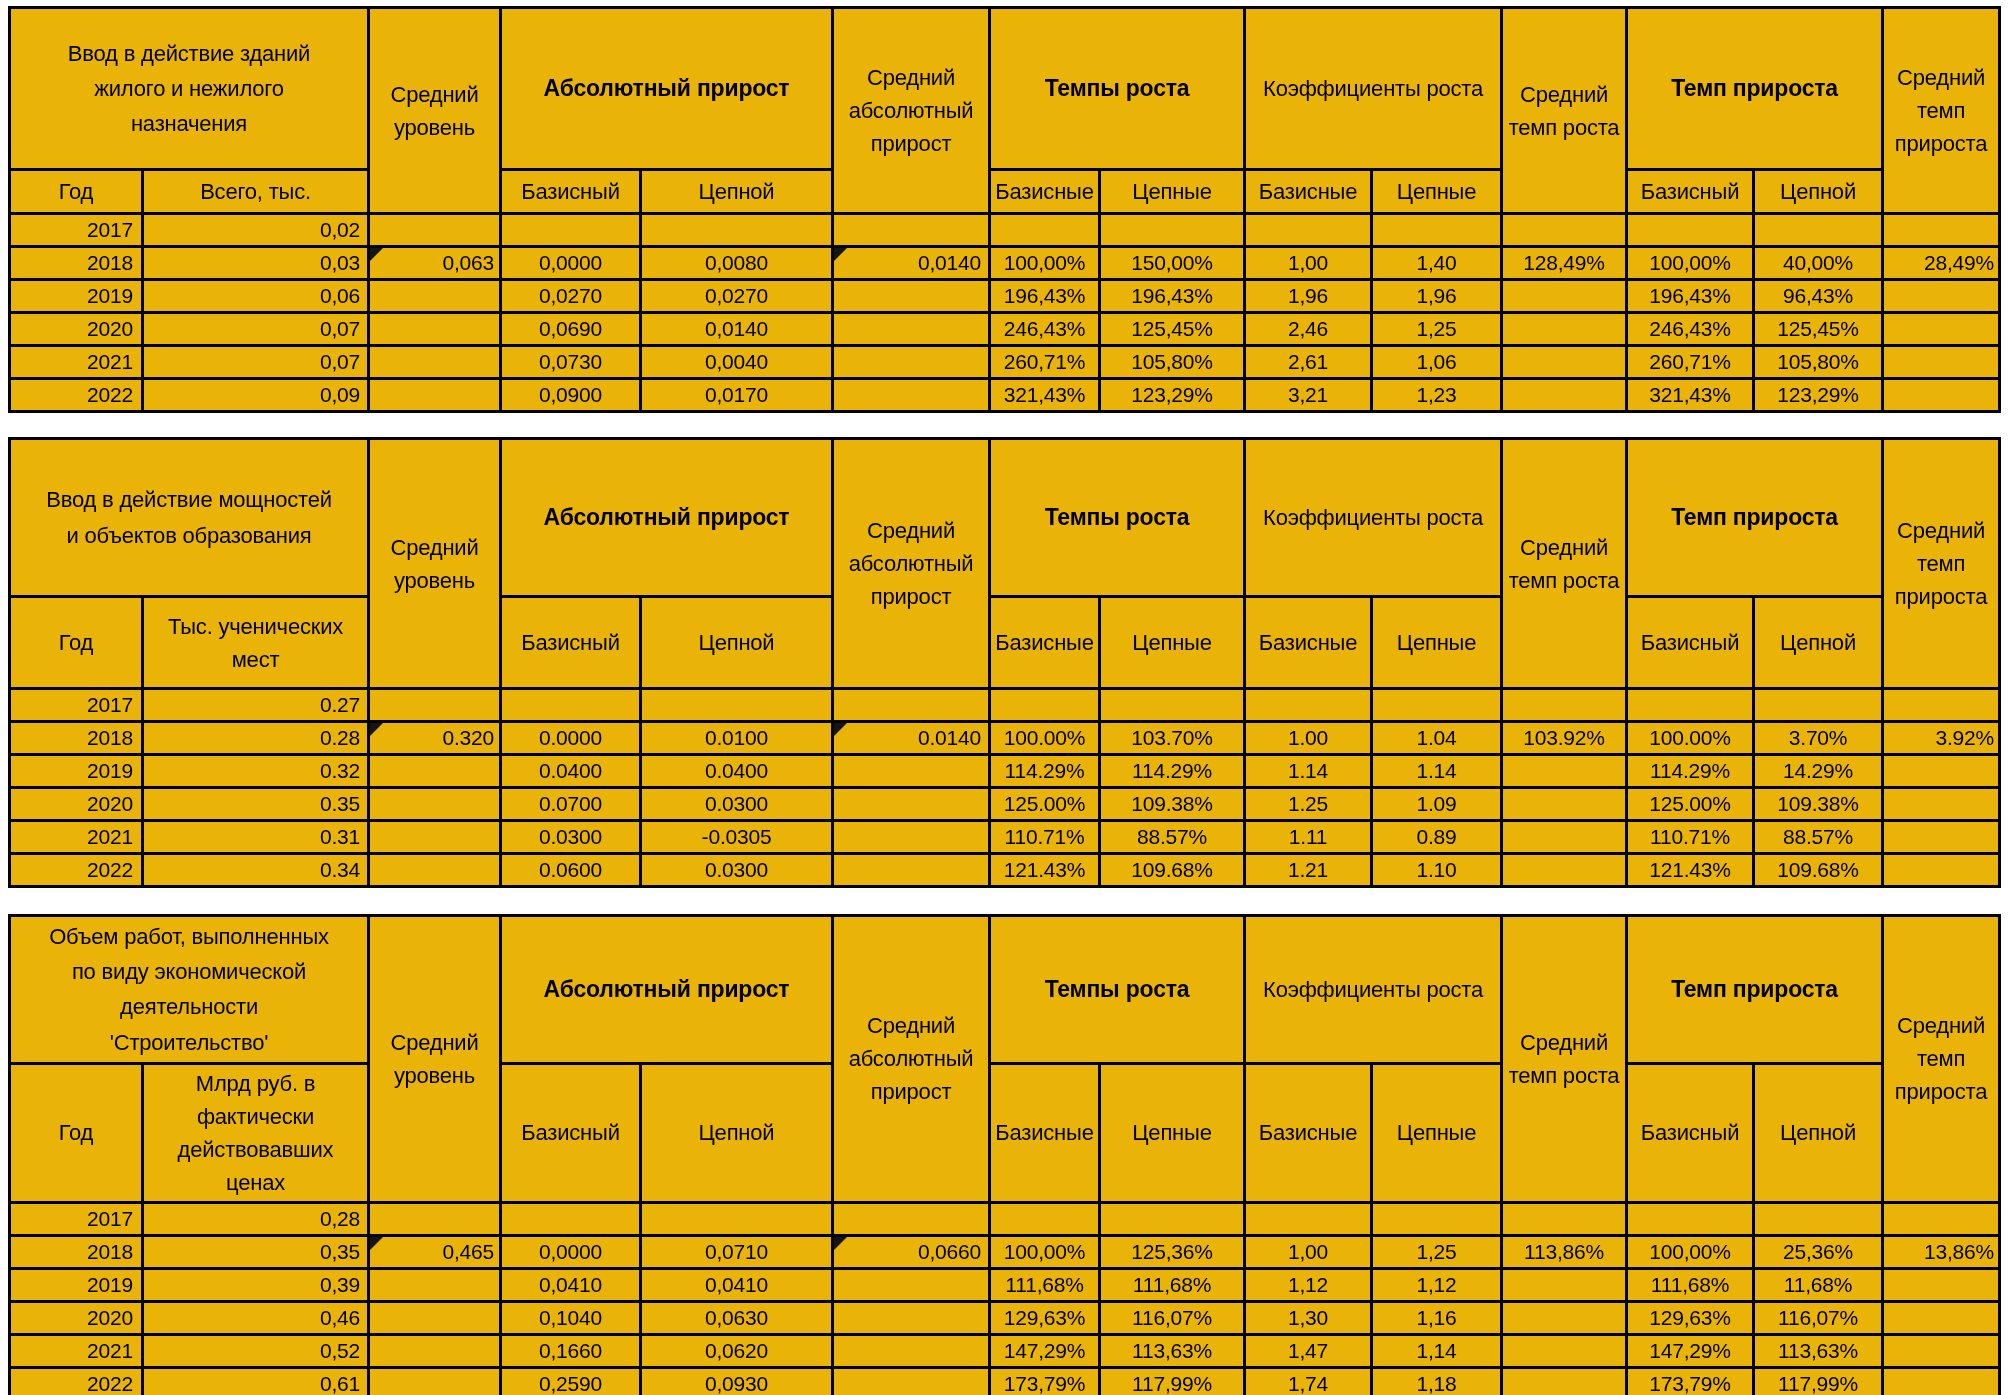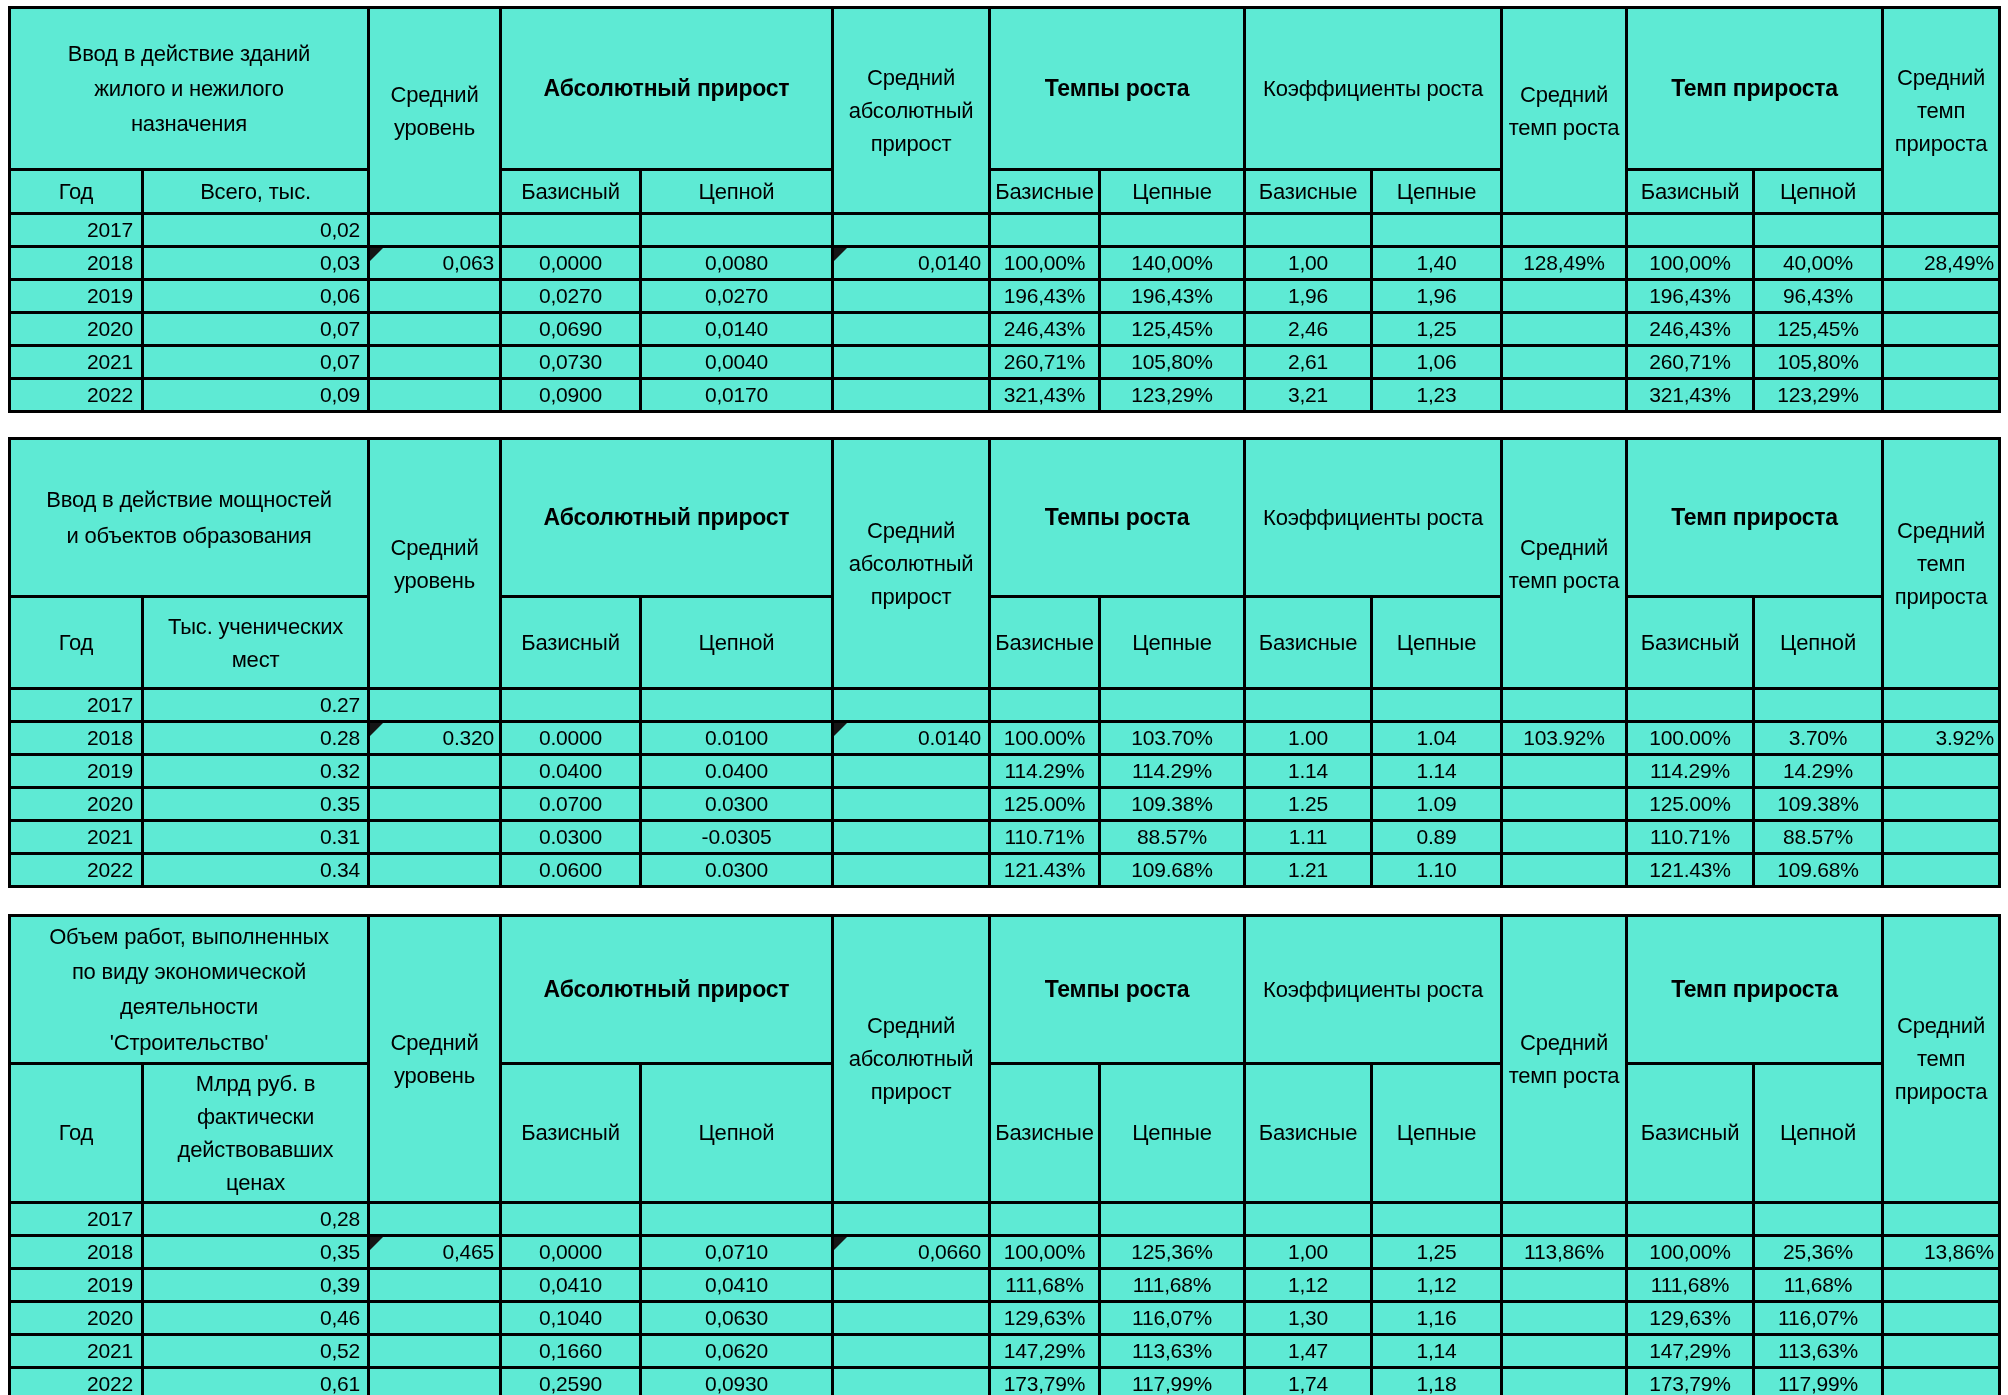--- a/index.html
+++ b/index.html
@@ -4,21 +4,21 @@
 <style>
   html,body { margin:0; padding:0; background:#fff; }
   body {
     width:2008px; height:1395px;
     padding:6px 0 0 8px; box-sizing:border-box;
     font-family:"Liberation Sans", sans-serif;
     color:#000; letter-spacing:-0.2px;
   }
   table.stat {
     border-collapse:collapse; table-layout:fixed;
-    width:1992px; background:#5eead4;
+    width:1992px; background:#eab308;
   }
   table.t1 { margin-bottom:24px; }
   table.t2 { margin-bottom:26px; }
   th, td { border:3px solid #000; overflow:hidden; box-sizing:border-box; }
   th {
     font-weight:normal; font-size:22px; text-align:center;
     vertical-align:middle; padding:2px 4px;
     white-space:pre-line; line-height:1.5;
   }
   th.bold { font-weight:bold; font-size:23px; }
@@ -111,21 +111,21 @@
         <td class="c14"></td>
       </tr>
       <tr>
         <td class="c1">2018</td>
         <td class="c2">0,03</td>
         <td class="c3">0,063</td>
         <td class="c4">0,0000</td>
         <td class="c5">0,0080</td>
         <td class="c6">0,0140</td>
         <td class="c7">100,00%</td>
-        <td class="c8">140,00%</td>
+        <td class="c8">150,00%</td>
         <td class="c9">1,00</td>
         <td class="c10">1,40</td>
         <td class="c11">128,49%</td>
         <td class="c12">100,00%</td>
         <td class="c13">40,00%</td>
         <td class="c14">28,49%</td>
       </tr>
       <tr>
         <td class="c1">2019</td>
         <td class="c2">0,06</td>

